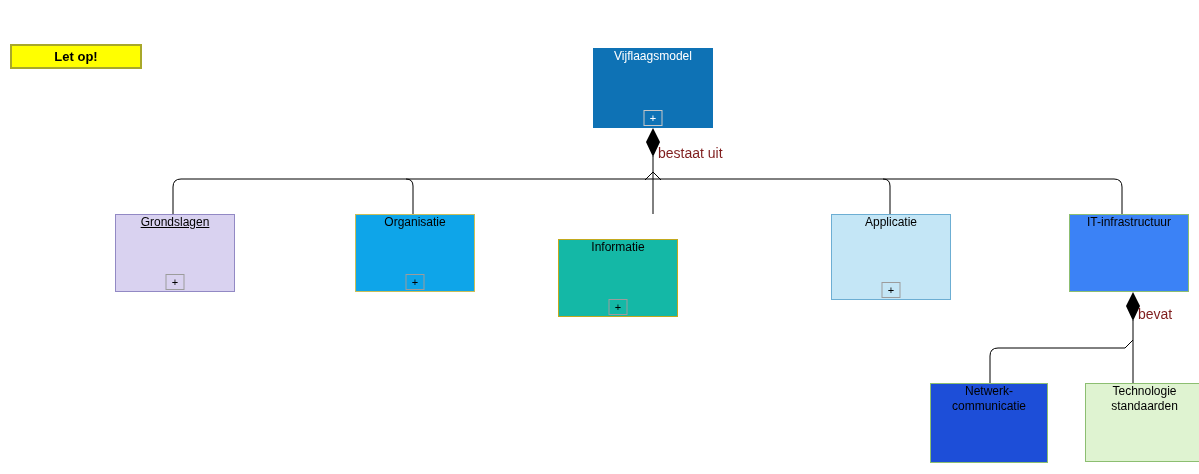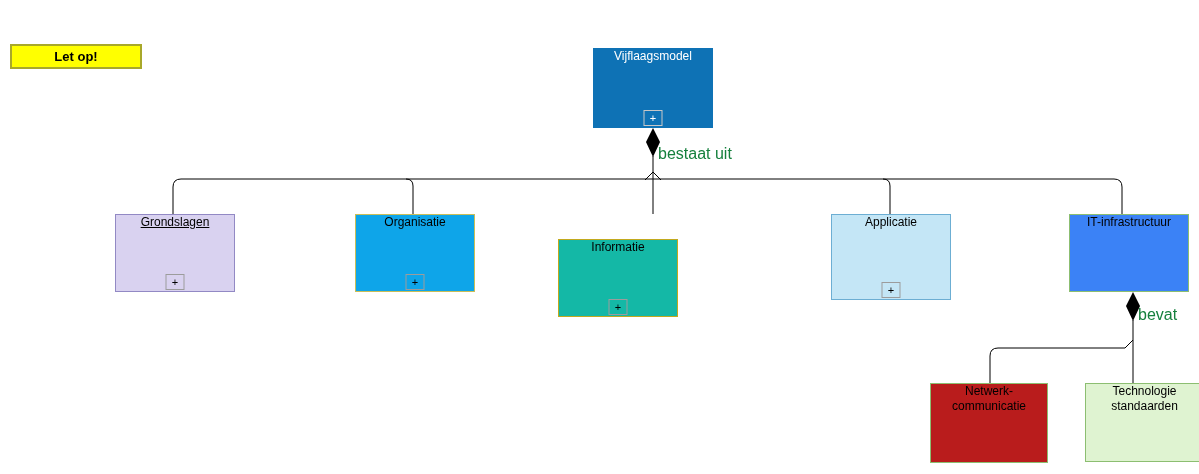--- a/index.html
+++ b/index.html
@@ -67,22 +67,22 @@
     box-sizing: border-box;
     border: 2px solid;
     display: flex;
     align-items: center;
     justify-content: center;
     font-weight: bold;
     font-size: 13px;
   }
   .edge-label {
     position: absolute;
-    font-size: 16px;
-    color: #15803d;
+    font-size: 14px;
+    color: #7f1d1d;
     white-space: nowrap;
   }
 </style>
 </head>
 <body>
 
 <div id="canvas">
 
   <svg class="wires" width="1199" height="474" viewBox="0 0 1199 474">
     <g stroke="#000000" stroke-width="1" fill="none">
@@ -136,21 +136,21 @@
 
   <div class="node" style="left: 831px; top: 214px; width: 120px; height: 86px; background-color: rgb(196, 230, 246); border-color: rgb(108, 174, 211); color: rgb(0, 0, 0);">
     <span class="node-label">Applicatie</span>
     <button class="expand-btn">+</button>
   </div>
 
   <div class="node" style="left: 1069px; top: 214px; width: 120px; height: 78px; background-color: #3b82f6; border-color: rgb(140, 190, 113); color: rgb(0, 0, 0);">
     <span class="node-label">IT-infrastructuur</span>
   </div>
 
-  <div class="node" style="left: 930px; top: 383px; width: 118px; height: 80px; background-color: #b91c1c; border-color: rgb(140, 190, 113); color: rgb(0, 0, 0);">
+  <div class="node" style="left: 930px; top: 383px; width: 118px; height: 80px; background-color: #1d4ed8; border-color: rgb(140, 190, 113); color: rgb(0, 0, 0);">
     <span class="node-label">Netwerk-
 communicatie</span>
   </div>
 
   <div class="node" style="left: 1069px; top: 383px; width: 119px; height: 79px; background-color: rgb(223, 243, 209); border-color: rgb(140, 190, 113); color: rgb(0, 0, 0); margin-left: 16px;">
     <span class="node-label">Technologie
 standaarden</span>
   </div>
 
 </div>

